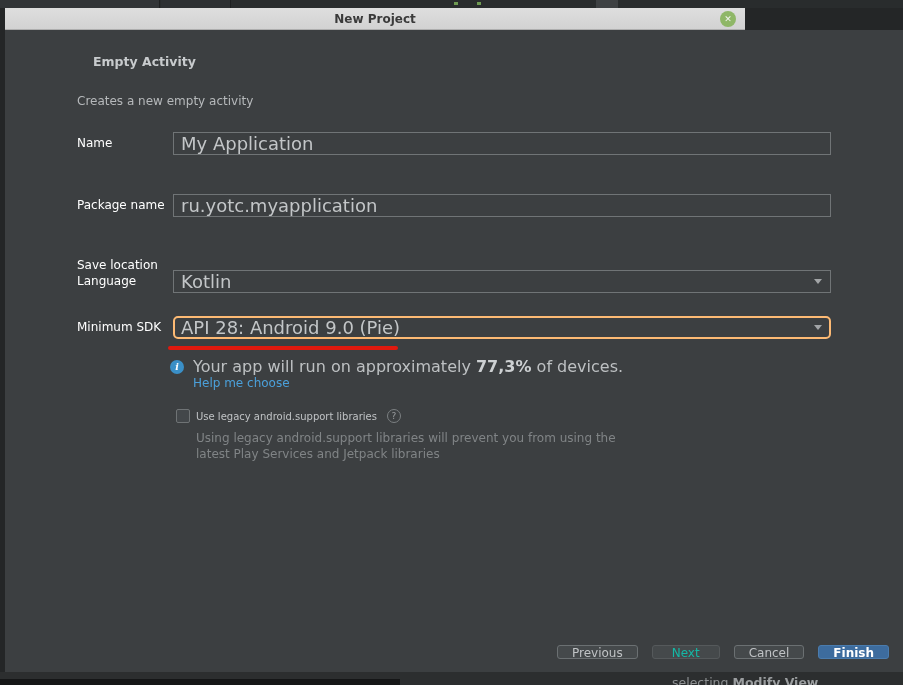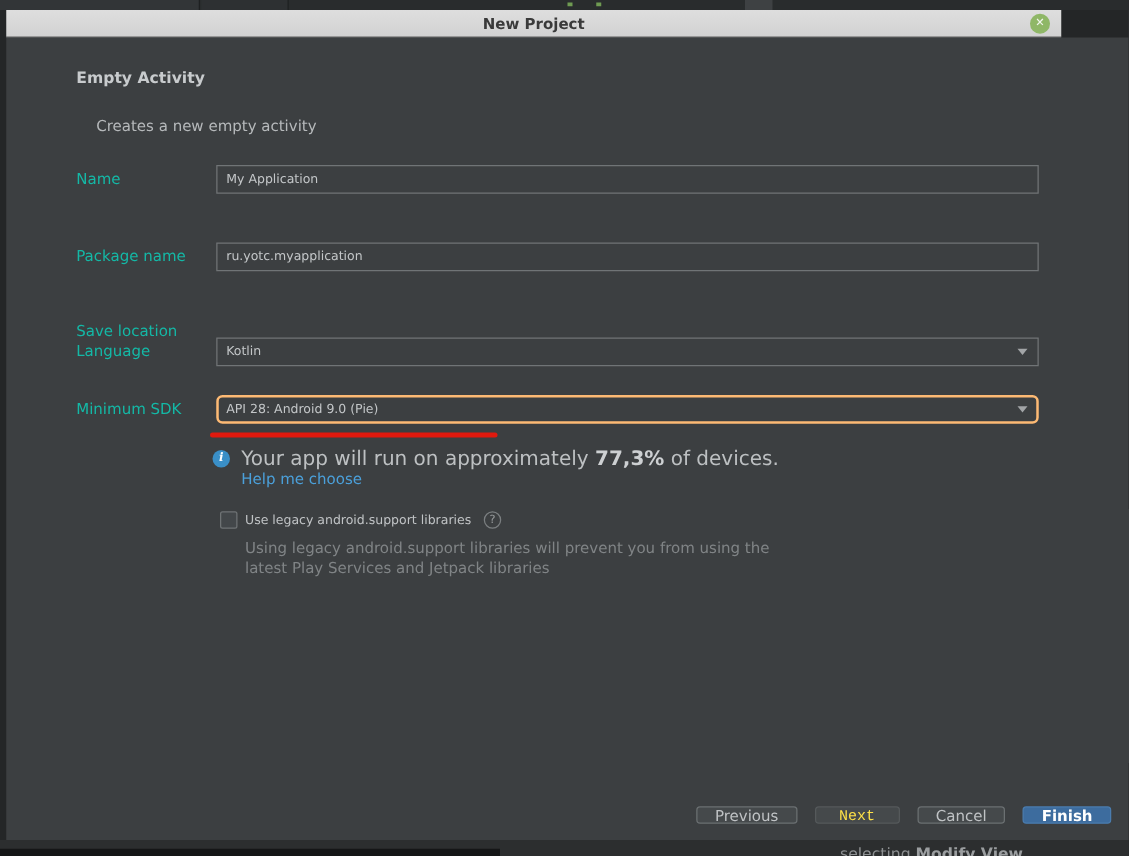--- a/index.html
+++ b/index.html
@@ -16,49 +16,49 @@
   .top-strip .seg1 { position: absolute; left: 0; top: 0; width: 160px; height: 8px; background: #323537; border-right: 1px solid #1e2021; }
   .top-strip .seg2 { position: absolute; left: 161px; top: 0; width: 70px; height: 8px; background: #2d3032; border-right: 1px solid #1e2021; }
   .top-strip .seg3 { position: absolute; left: 596px; top: 0; width: 22px; height: 8px; background: #3e4143; }
   .top-strip .speck { position: absolute; top: 2px; width: 4px; height: 3px; background: #6f9b52; }
   .top-strip .speck.s1 { left: 454px; }
   .top-strip .speck.s2 { left: 477px; }
 
   
   .window { position: absolute; left: 5px; top: 8px; width: 898px; height: 664px; }
   .titlebar {
-    position: absolute; left: 0; top: 0; width: 844px; height: 22px;
+    position: absolute; left: 0; top: 0; width: 740px; height: 22px;
     background: linear-gradient(#dedede, #d2d2d2);
     border-bottom: 1px solid #aeaeae;
   }
   .titlebar-title {
     position: absolute; left: 0; right: 0; top: 0; height: 22px;
     display: flex; align-items: center; justify-content: center;
     color: #3a3a3a; font-weight: bold; font-size: 12px;
   }
   .close-btn {
     position: absolute; right: 9px; top: 3px; width: 16px; height: 16px;
     border-radius: 50%; background: #8fb767;
     display: flex; align-items: center; justify-content: center;
     color: #f2f5ee; font-size: 9px; font-weight: bold; cursor: pointer;
   }
 
   
   .dialog {
     position: absolute; left: 0; top: 22px; width: 898px; height: 642px;
     background: #3c3f41; color: #bdc0c2;
   }
-  .heading { position: absolute; left: 56px; top: 24px; font-size: 12.5px; font-weight: bold; color: #c8cbcd; }
+  .heading { position: absolute; left: 88px; top: 24px; font-size: 12.5px; font-weight: bold; color: #c8cbcd; }
   .subheading { position: absolute; left: 72px; top: 64px; font-size: 12px; color: #b6b9bb; }
 
-  .row-label { position: absolute; left: 56px; font-size: 12px; color: #14b8a6; line-height: 23px; }
+  .row-label { position: absolute; left: 72px; font-size: 12px; color: #ffffff; line-height: 23px; }
   .field {
     position: absolute; left: 168px; width: 658px; height: 23px;
     background: #3c3f41; border: 1px solid #707476;
-    color: #c3c6c8; font-size: 10px; line-height: 21px;
+    color: #c3c6c8; font-size: 18px; line-height: 21px;
     padding-left: 7px;
   }
   .field .value { display: inline-block; vertical-align: top; }
   .combo { cursor: pointer; }
   .combo .arrow {
     position: absolute; right: 8px; top: 8px;
     width: 0; height: 0;
     border-left: 4.5px solid transparent; border-right: 4.5px solid transparent;
     border-top: 5px solid #a2a5a7;
   }
@@ -101,21 +101,21 @@
     margin-left: 10px; flex: none; cursor: pointer;
   }
   .legacy-desc { position: absolute; left: 191px; top: 400px; font-size: 12px; color: #808486; line-height: 16px; }
 
   .button-row { position: absolute; right: 14px; top: 615px; display: flex; gap: 14px; }
   .btn {
     height: 14px; min-width: 68px; padding: 0 14px;
     background: #45494b; border: 1px solid #6b7072; border-radius: 3px;
     color: #c0c3c5; font-size: 12px; font-family: inherit; cursor: pointer;
   }
-  .btn.disabled { color: #fde047; border-color: #55595b; cursor: default; font-family: Liberation Mono, monospace; }
+  .btn.disabled { color: #14b8a6; border-color: #55595b; cursor: default; }
   .btn.primary { background: #3d6c9e; border-color: #4a7cae; color: #ffffff; font-weight: bold; }
   .btn-previous { min-width: 80px; }
 
   
   .bottom-strip { position: absolute; left: 0; top: 672px; width: 903px; height: 13px; background: #2c2e2f; }
   .bottom-black { position: absolute; left: 0; top: 679px; width: 400px; height: 6px; background: #151617; }
   .bg-partial-text {
     position: absolute; left: 672px; top: 675px; font-size: 12.5px; color: #8d9092;
   }
   .bg-partial-text b { color: #9b9ea0; }

